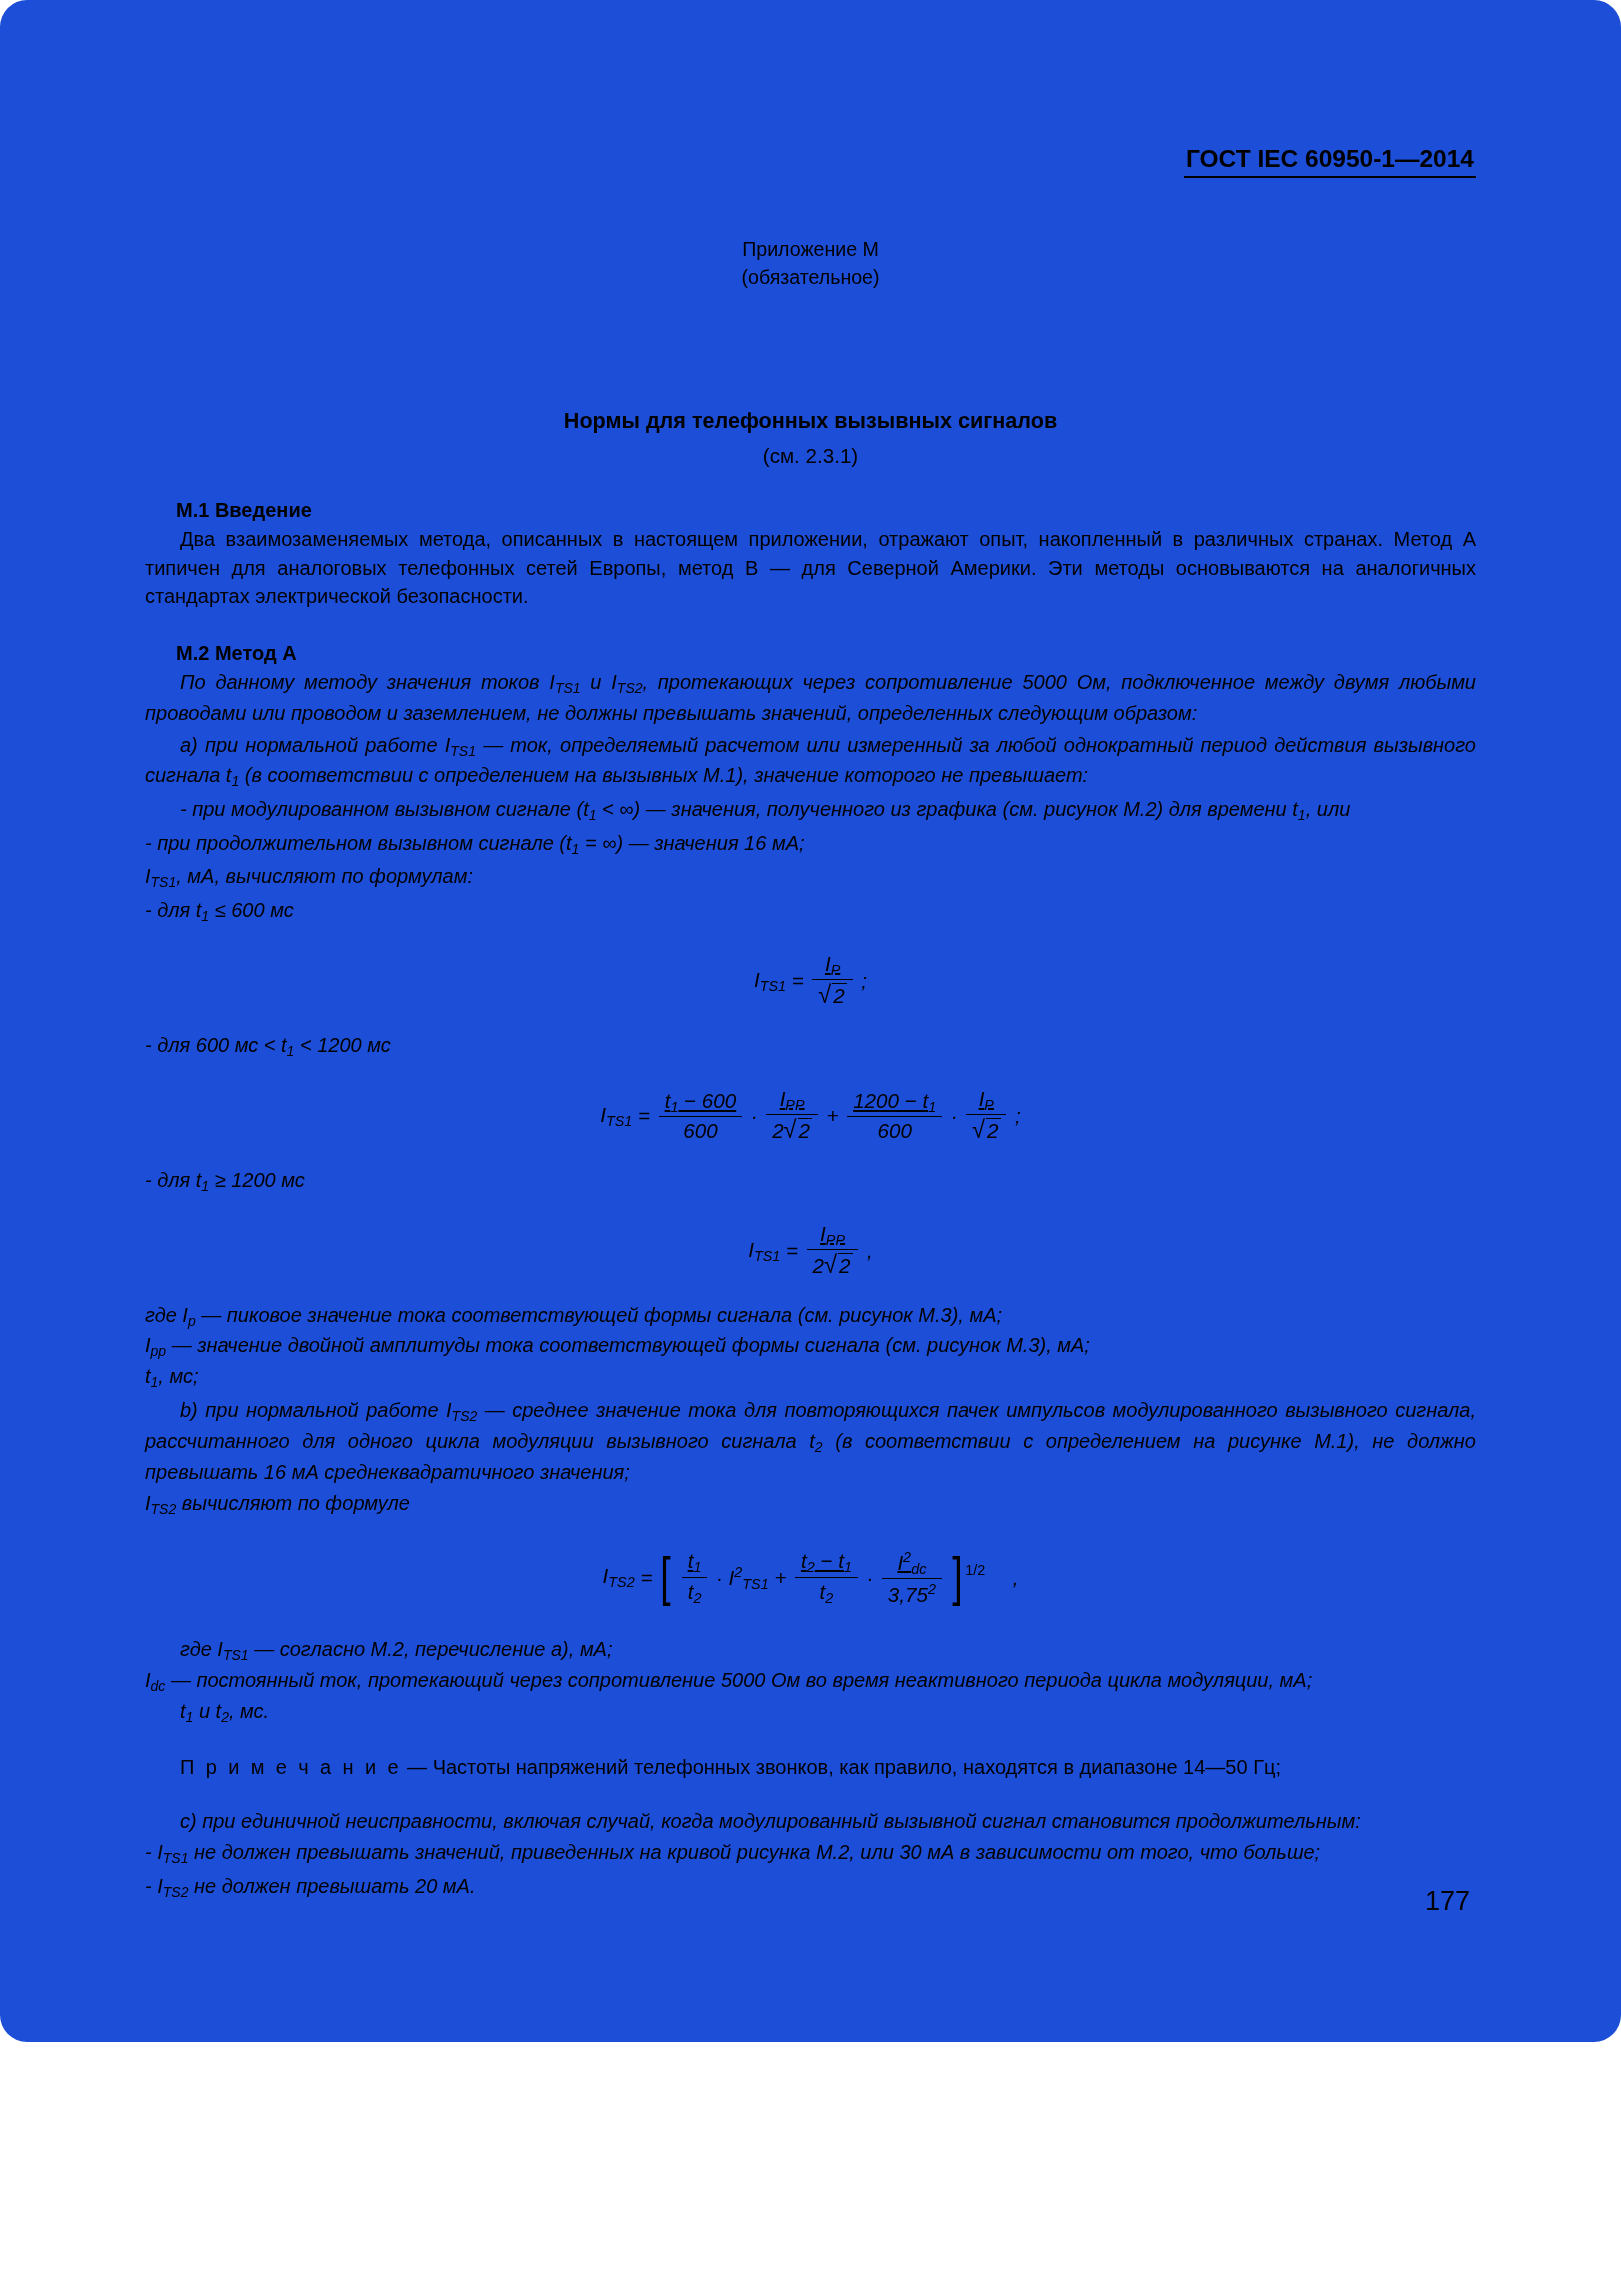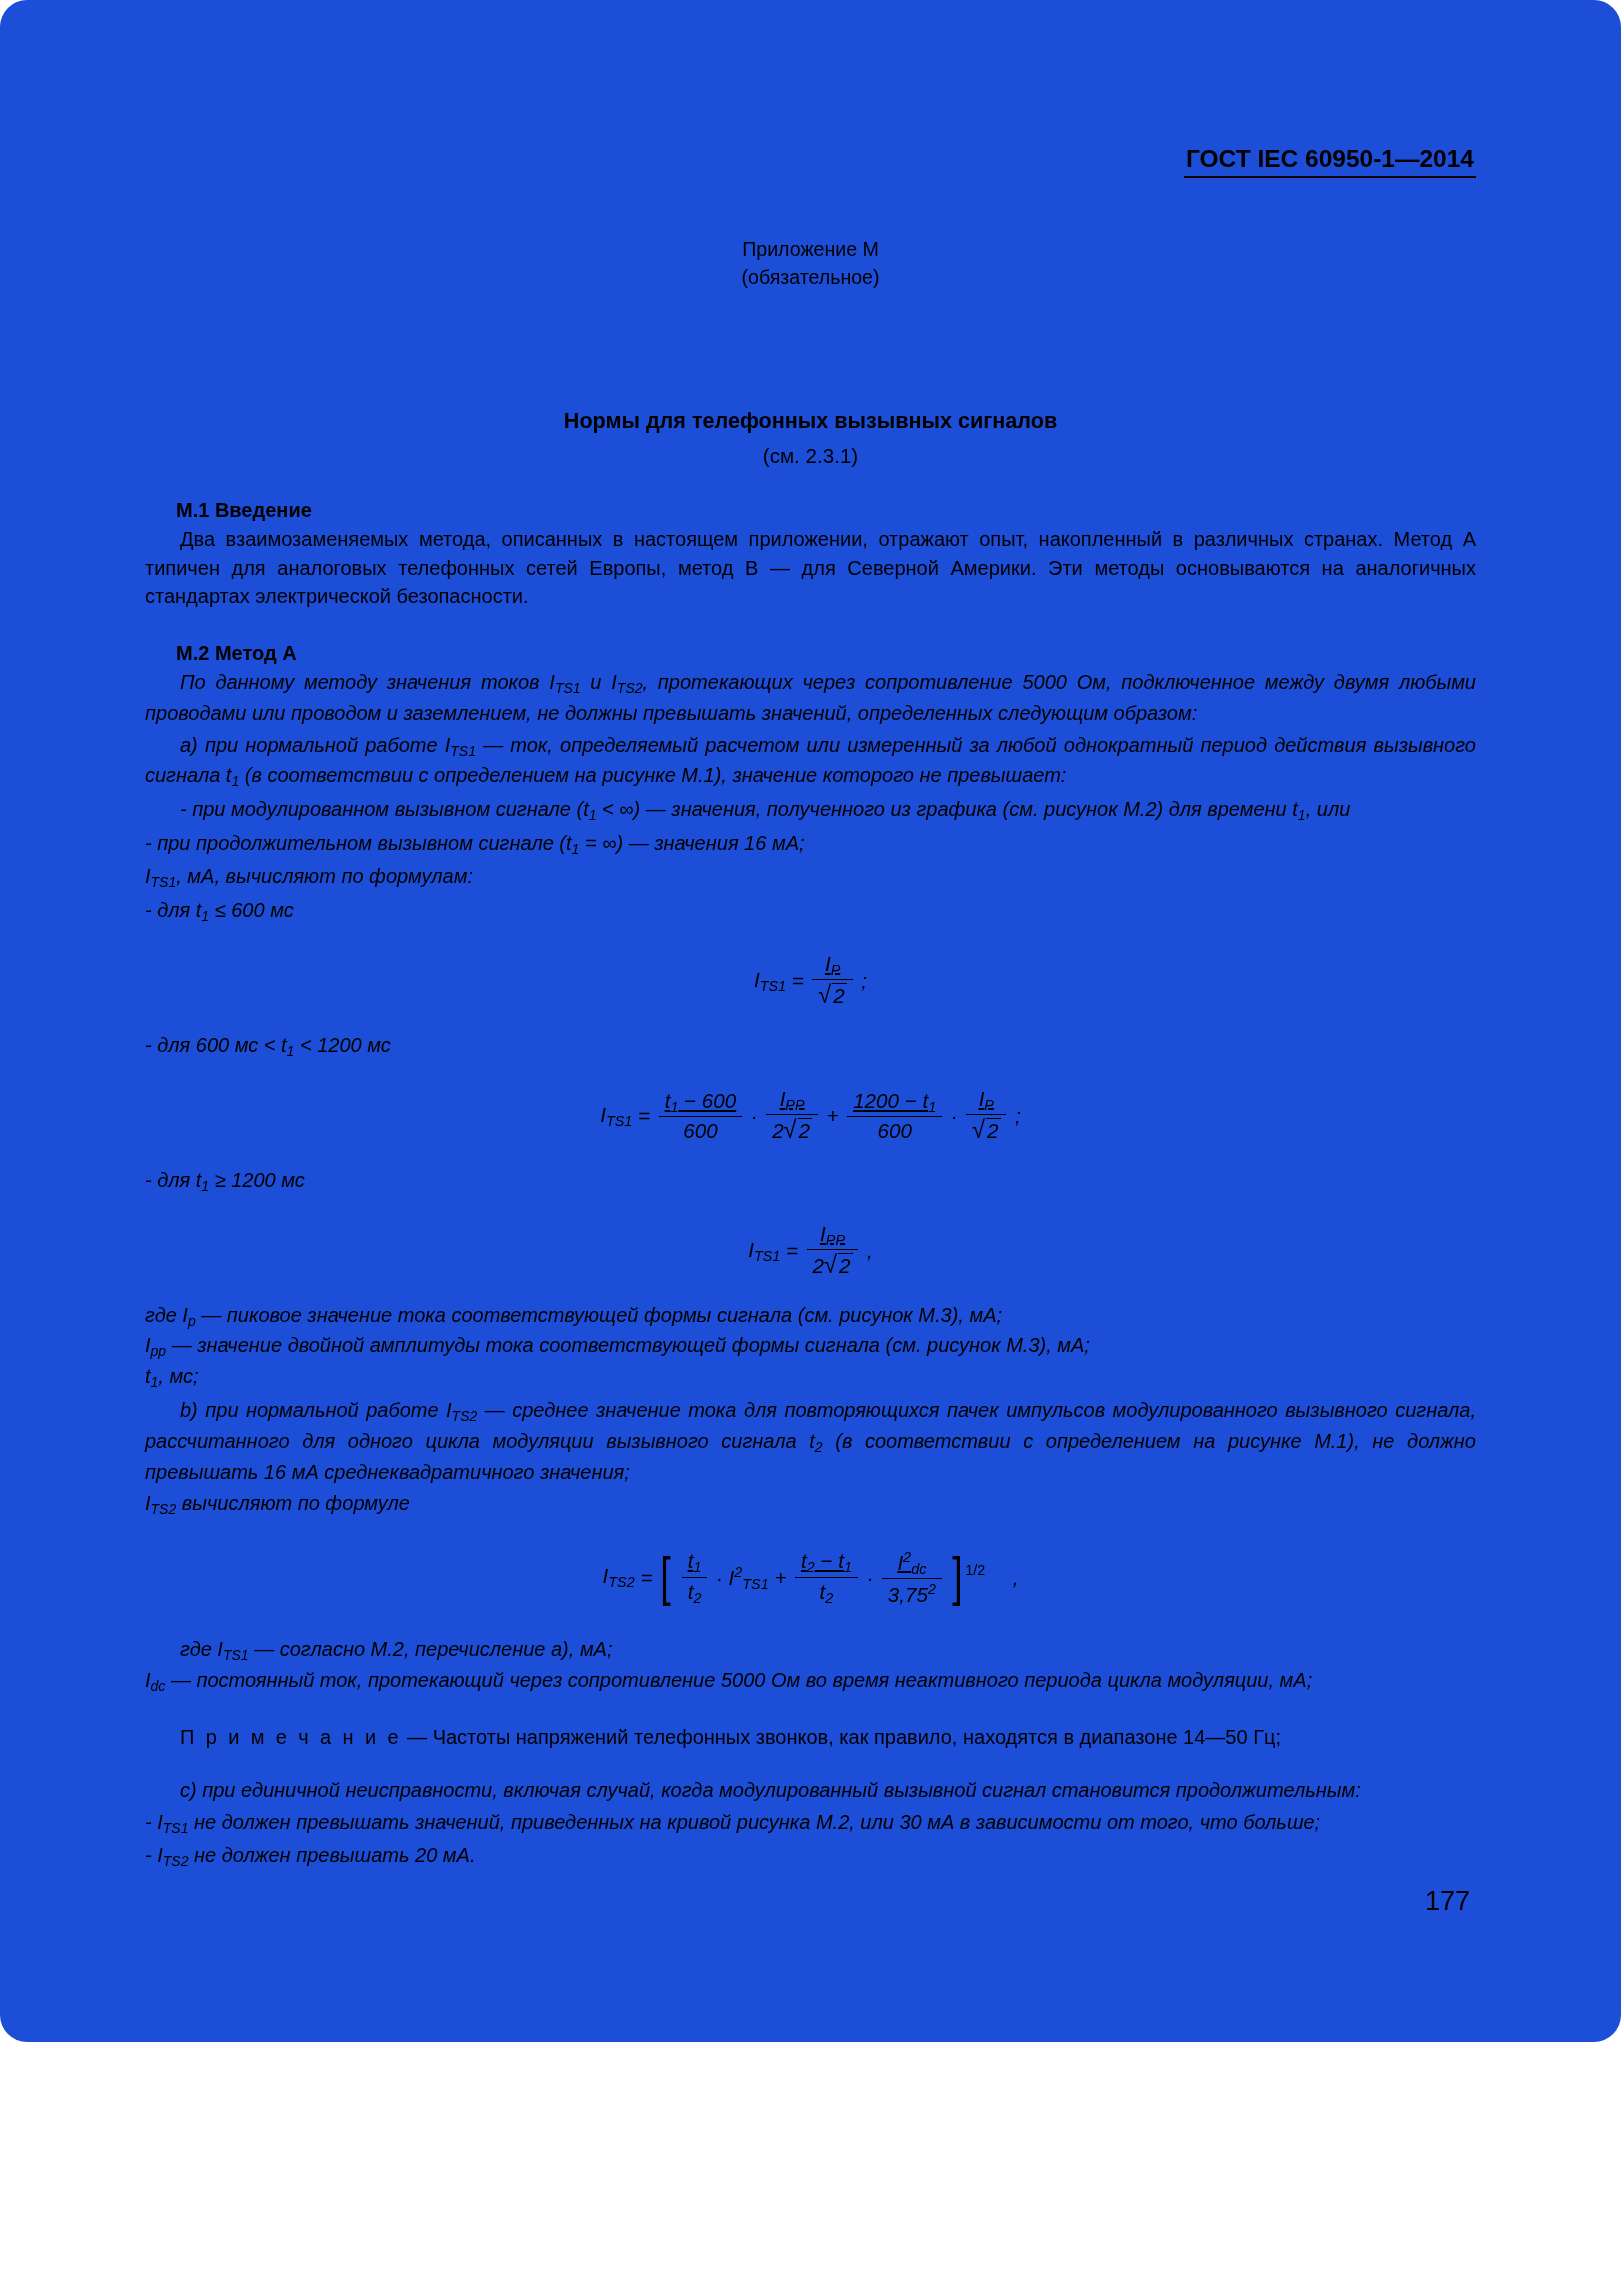--- a/index.html
+++ b/index.html
@@ -168,21 +168,21 @@
     <div class="sec-head">М.1 Введение</div>
     <p class="ind">Два взаимозаменяемых метода, описанных в настоящем приложении, отражают опыт, накопленный в различных странах. Метод А типичен для аналоговых телефонных сетей Европы, метод В — для Северной Америки. Эти методы основываются на аналогичных стандартах электрической безопасности.</p>
 
     <div class="sec-head">М.2 Метод А</div>
 
     <p class="ind ital blk">
       <span>По данному методу значения токов I</span><sub>TS1</sub><span> и I</span><sub>TS2</sub><span>, протекающих через сопротивление 5000 Ом, подключенное между двумя любыми проводами или проводом и заземлением, не должны превышать значений, определенных следующим образом:</span>
     </p>
 
     <p class="ind ital blk">
-      <span>а) при нормальной работе I</span><sub>TS1</sub><span> — ток, определяемый расчетом или измеренный за любой однократный период действия вызывного сигнала t</span><sub>1</sub><span> (в соответствии с определением на рисунке М.1), значение которого не превышает:</span>
+      <span>а) при нормальной работе I</span><sub>TS1</sub><span> — ток, определяемый расчетом или измеренный за любой однократный период действия вызывного сигнала t</span><sub>1</sub><span> (в соответствии с определением на вызывных М.1), значение которого не превышает:</span>
     </p>
 
     <p class="ind ital blk">
       <span>- при модулированном вызывном сигнале (t</span><sub>1</sub><span> &lt; ∞) — значения, полученного из графика (см. рисунок М.2) для времени t</span><sub>1</sub><span>, или</span>
     </p>
 
     <p class="ital blk">
       <span>- при продолжительном вызывном сигнале (t</span><sub>1</sub><span> = ∞) — значения 16 мА;</span>
     </p>
 
@@ -288,20 +288,23 @@
       <span class="bigbr">]</span><sup style="font-style:normal;">1/2</sup>
       <span class="mid" style="margin-left:21.6px;">,</span>
     </div>
 
     <p class="ind ital blk">
       <span>где I</span><sub>TS1</sub><span> — согласно М.2, перечисление а), мА;</span>
     </p>
     <p class="ital">
       <span>I</span><sub>dc</sub><span> — постоянный ток, протекающий через сопротивление 5000 Ом во время неактивного периода цикла модуляции, мА;</span>
     </p>
+    <p class="ind ital">
+      <span>t</span><sub>1</sub><span> и t</span><sub>2</sub><span>, мс.</span>
+    </p>
 
     <p class="ind" style="margin-top:25.5px;">
       <span class="note-sp">П р и м е ч а н и е</span><span> — Частоты напряжений телефонных звонков, как правило, находятся в диапазоне 14—50 Гц;</span>
     </p>
 
     <p class="ind ital" style="margin-top:25.5px;">c) при единичной неисправности, включая случай, когда модулированный вызывной сигнал становится продолжительным:</p>
 
     <p class="ital blk">
       <span>- I</span><sub>TS1</sub><span> не должен превышать значений, приведенных на кривой рисунка М.2, или 30 мА в зависимости от того, что больше;</span>
     </p>

